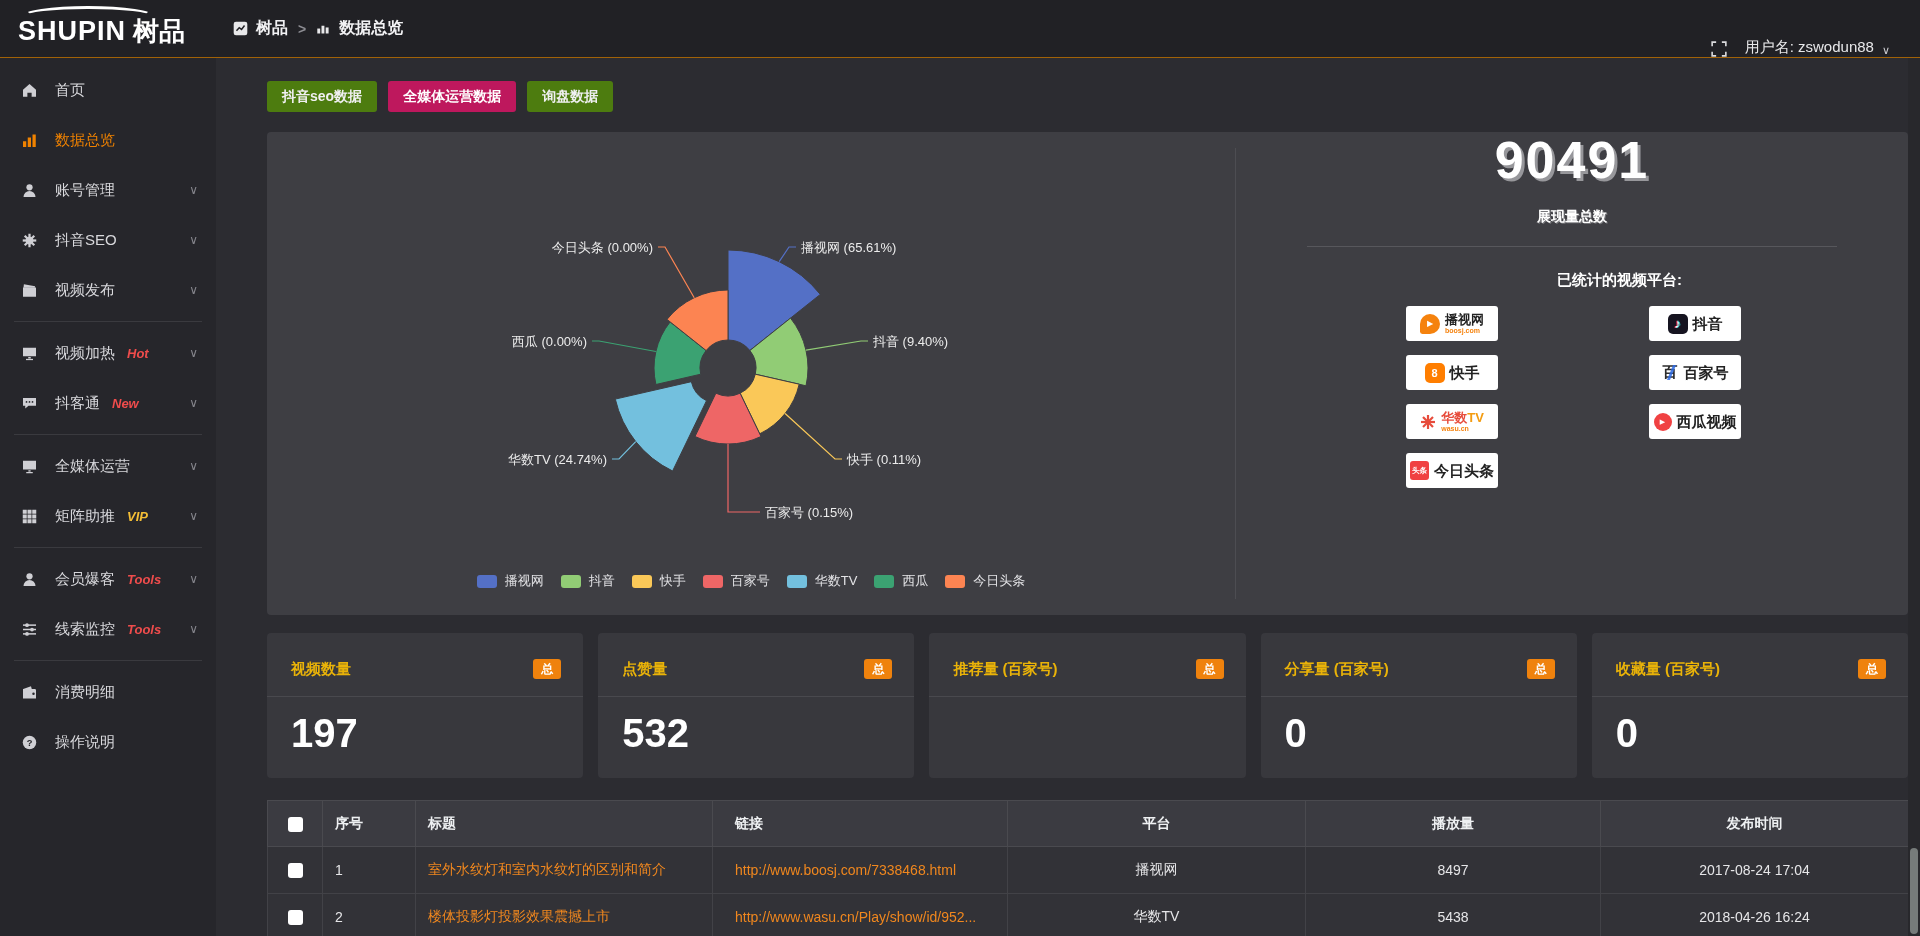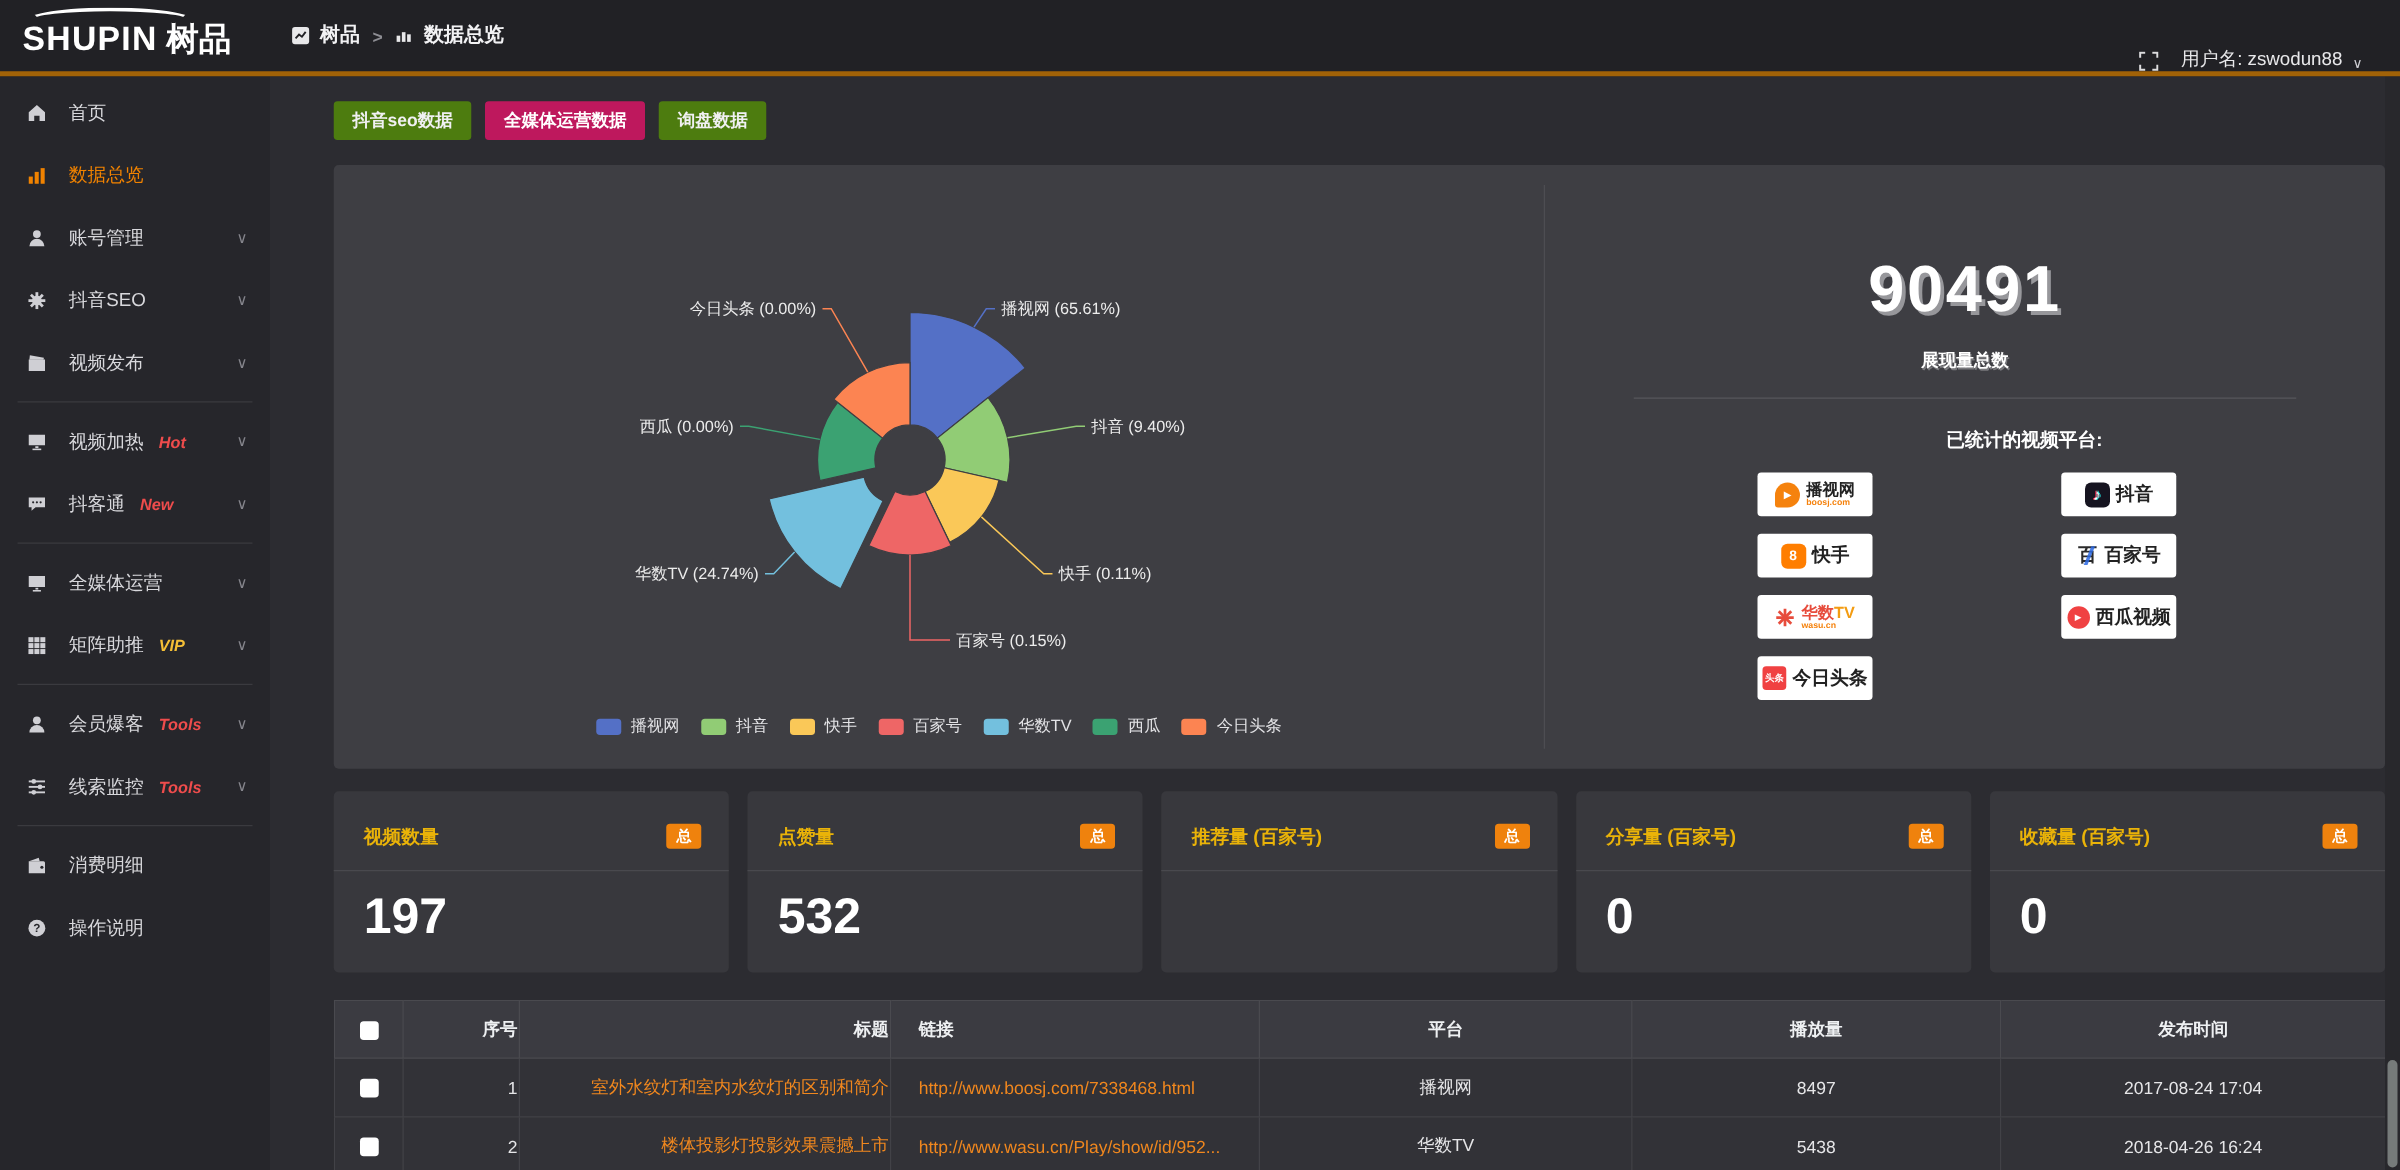--- a/index.html
+++ b/index.html
@@ -1,20 +1,20 @@
 <!DOCTYPE html>
 <html><head>
 <meta charset="utf-8">
 <style>
   html,body{margin:0;padding:0;width:1920px;height:936px;overflow:hidden;
     background:#2c2c31;font-family:"Liberation Sans","DejaVu Sans",sans-serif;color:#e8e8ea;}
   .app{position:relative;width:1920px;height:936px;}
 
   
-  .topbar{position:absolute;left:0;top:0;width:1920px;height:57px;background:#212125;border-bottom:4px solid #a16207;z-index:5;}
+  .topbar{position:absolute;left:0;top:0;width:1920px;height:57px;background:#212125;border-bottom:1px solid #a16207;z-index:5;}
   .logo{position:absolute;left:18px;top:0;width:198px;height:57px;}
   .logo-arc{position:absolute;left:4px;top:6px;width:126px;height:14px;border:3px solid transparent;border-top:3px solid #fff;border-radius:50%;}
   .logo-row{position:absolute;left:0;top:14px;display:flex;align-items:baseline;}
   .logo-en{font-size:27px;font-weight:900;letter-spacing:1px;color:#fff;}
   .logo-cn{font-size:26px;font-weight:900;color:#fff;margin-left:7px;}
   .breadcrumb{position:absolute;left:233px;top:0;height:57px;display:flex;align-items:center;gap:8px;font-size:16px;font-weight:bold;color:#f2f2f4;}
   .bc-ico{display:inline-flex;width:15px;height:15px;}
   .bc-sep{color:#8d8d93;font-size:14px;margin:0 2px;}
   .user-area{position:absolute;right:30px;top:0;height:57px;display:flex;align-items:flex-end;gap:18px;font-size:15px;color:#e8e8ea;}
   .fs-ico{display:inline-flex;width:16px;height:16px;cursor:pointer;}
@@ -40,21 +40,21 @@
 
   
   .chart-panel{position:absolute;left:267px;top:132px;width:1641px;height:483px;background:#3e3e43;border-radius:4px;}
   .chart-left{position:absolute;left:0;top:0;width:968px;height:483px;}
   #pie-svg{position:absolute;left:0;top:0;}
   .legend{position:absolute;left:0;top:440px;width:968px;display:flex;justify-content:center;gap:17px;}
   .legend-item{display:flex;align-items:center;gap:8px;font-size:13px;color:#e3e3e6;cursor:pointer;}
   .legend-swatch{width:20px;height:13px;border-radius:3px;display:inline-block;}
   .v-divider{position:absolute;left:968px;top:16px;height:451px;width:1px;background:#4d4d52;}
   .chart-right{position:absolute;left:969px;top:0;width:672px;height:483px;}
-  .big-number{margin-top:72px;text-align:center;font-size:52px;line-height:56px;font-weight:800;color:#fff;letter-spacing:2px;text-shadow:3px 3px 0 #97979b;}
+  .big-number{text-align:center;font-size:52px;line-height:56px;font-weight:800;color:#fff;letter-spacing:2px;text-shadow:3px 3px 0 #97979b;}
   .big-label{margin-top:20px;text-align:center;font-size:14px;font-weight:bold;color:#ffffff;text-shadow:1px 1px 0 #77777b;}
   .h-divider{margin:20px auto 0;width:530px;border-top:1px solid #57575c;}
   .platforms-label{margin:24px 0 0 95px;font-size:15px;font-weight:bold;color:#ffffff;text-align:center;}
   .platform-cols{position:relative;margin-top:16px;height:220px;}
   .pcol{position:absolute;top:0;display:flex;flex-direction:column;gap:14px;}
   .pcol.left{left:170px;}
   .pcol.right{left:413px;}
   .pbadge{width:92px;height:35px;background:#fff;border-radius:3px;display:flex;align-items:center;justify-content:center;gap:5px;cursor:pointer;}
   .ptxt{display:flex;flex-direction:column;align-items:flex-start;line-height:1.05;}
   .p-name{font-size:13px;font-weight:bold;color:#222;}
@@ -77,21 +77,21 @@
   .card-head{display:flex;justify-content:space-between;align-items:center;padding:26px 22px 17px 24px;border-bottom:1px solid #49494e;}
   .card-title{font-size:15px;font-weight:bold;color:#eab308;}
   .card-badge{background:#ef820d;color:#fff;font-size:12px;font-weight:bold;padding:4px 8px;border-radius:3px;line-height:1;cursor:pointer;}
   .card-value{padding:14px 24px 0;font-size:40px;font-weight:bold;color:#fff;}
 
   
   .table-wrap{position:absolute;left:267px;top:800px;width:1641px;height:136px;overflow:hidden;}
   table{width:1641px;border-collapse:collapse;table-layout:fixed;}
   th{background:#3b3b41;height:43px;font-size:14px;font-weight:bold;color:#eef0f2;border:1px solid #4a4a4f;}
   td{background:#323237;height:44px;font-size:14px;color:#e6e6e8;border:1px solid #424247;}
-  th.al,td.al{text-align:right;padding-left:12px;}
+  th.al,td.al{text-align:left;padding-left:12px;}
   th.link-col,td.link-col{text-align:left;padding-left:22px;}
   td.c,th.c{text-align:center;}
   .t-link{color:#f0871e;cursor:pointer;white-space:nowrap;overflow:hidden;text-overflow:ellipsis;display:block;}
   .checkbox{display:inline-block;width:15px;height:15px;background:#fff;border-radius:3px;cursor:pointer;vertical-align:middle;}
 
   
   .scrollbar{position:absolute;right:0;top:0;width:12px;height:936px;background:#28282c;}
   .scroll-thumb{position:absolute;right:2px;top:848px;width:8px;height:86px;background:#767b7a;border-radius:4px;}
 
   .pie-label{font-size:13px;fill:#ececec;}

